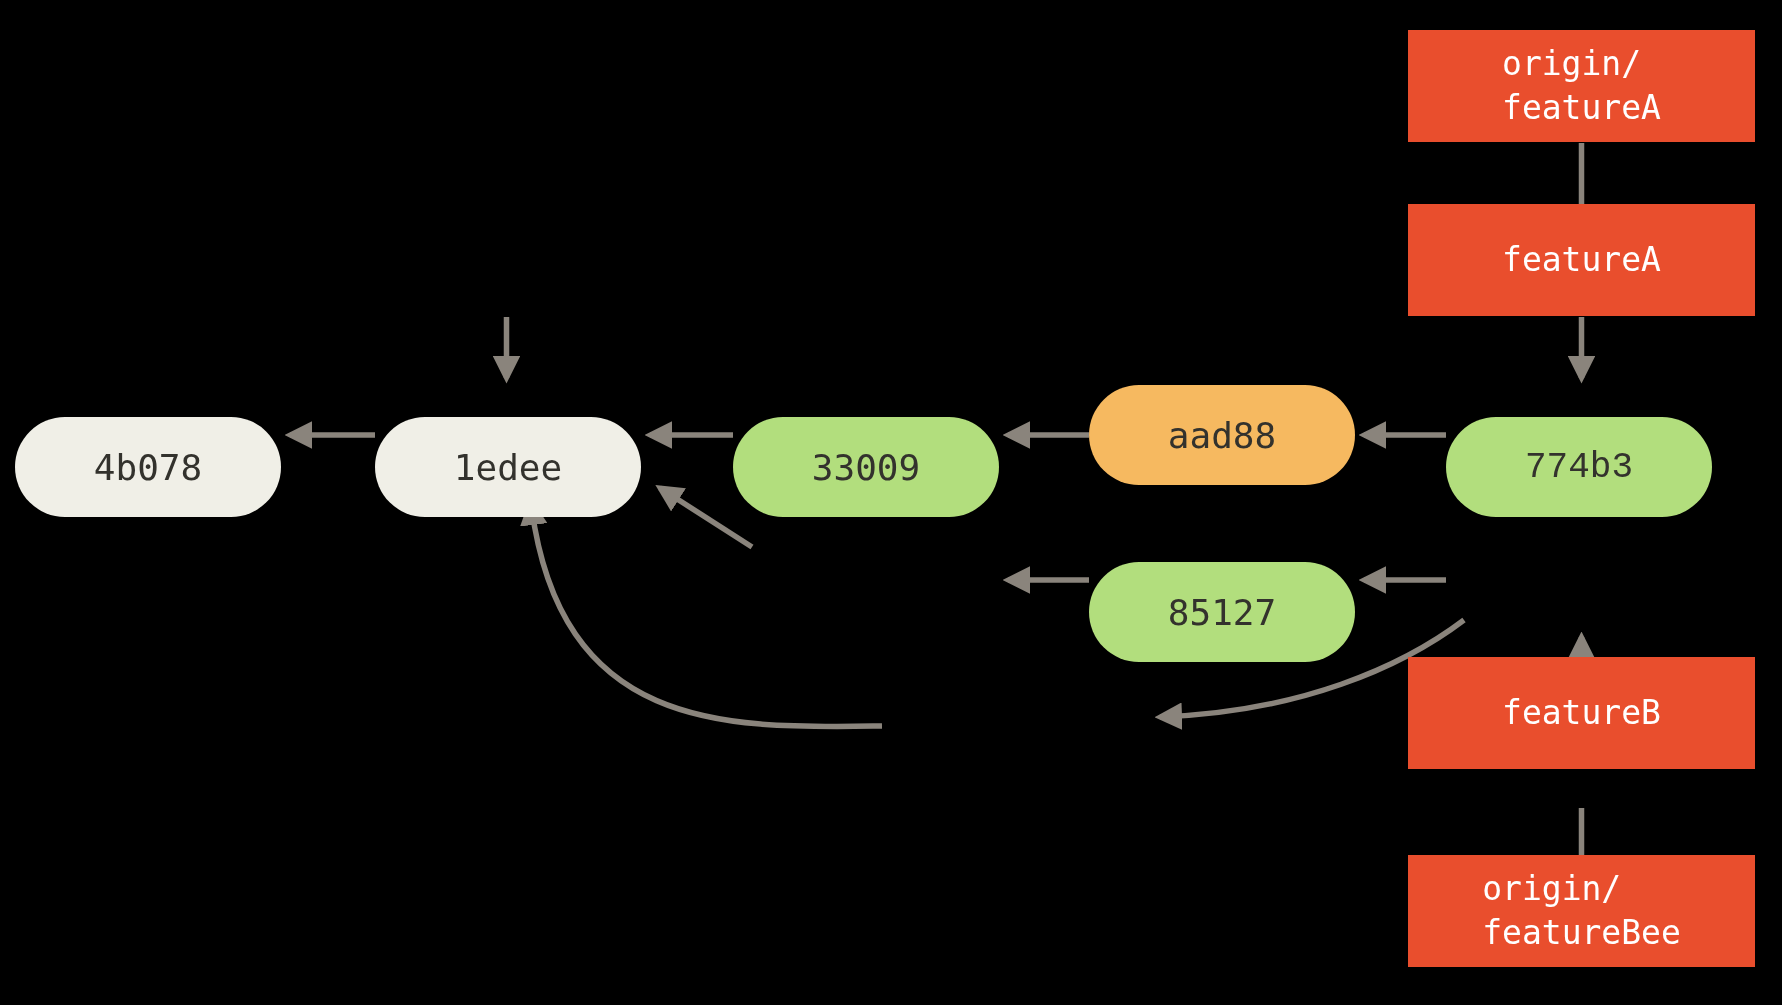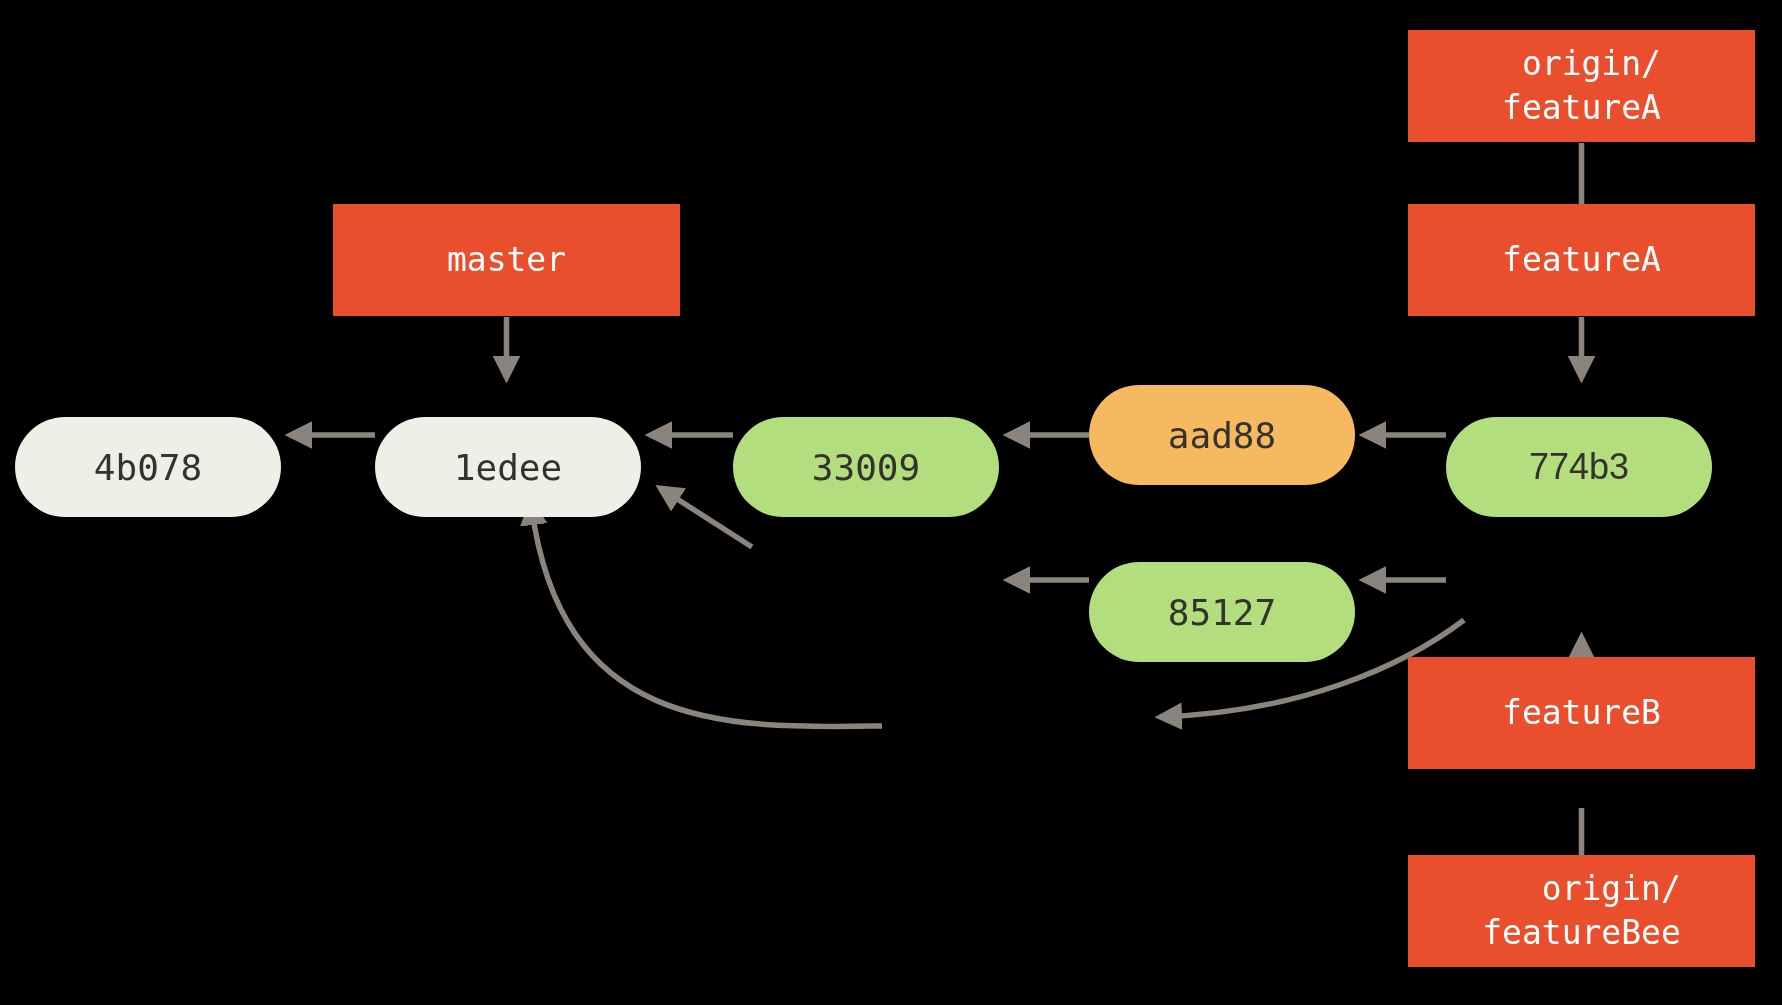--- a/index.html
+++ b/index.html
@@ -39,32 +39,32 @@
     display: flex;
     align-items: center;
     justify-content: center;
     font-size: 36px;
     color: var(--commit-text, #33322D);
   }
   .commit.offwhite { background: var(--offwhite, #F0EFE7); margin-top: 32px; }
   .commit.green    { background: var(--green, #B2DE7D); margin-top: 32px; }
   .commit.orange   { background: var(--orange, #F6B960); }
   .commit.purple   { background: var(--purple, #D9B8F5); }
-  .commit.sans     { font-family: Liberation Sans, sans-serif; }
+  .commit.sans     { font-family: Liberation Mono, monospace; }
   .branch-label {
     position: absolute;
     width: 347px;
     height: 112px;
     background: var(--red, #E94E2D);
     display: flex;
     align-items: center;
     justify-content: center;
     font-size: 33px;
     color: var(--label-text, #FFFFFF);
-    text-align: right;
+    text-align: left;
   }
   .branch-label-text {
     white-space: pre-line;
     line-height: 1.32;
   }
 </style>
 </head>
 <body>
 
 <div class="canvas">
@@ -88,23 +88,20 @@
     <line x1="1446" y1="435" x2="1364" y2="435" marker-end="url(#arw)"></line>
 
     <line x1="1089" y1="580" x2="1008" y2="580" marker-end="url(#arw)"></line>
     <line x1="1446" y1="580" x2="1364" y2="580" marker-end="url(#arw)"></line>
     <line x1="752" y1="547" x2="660" y2="488" marker-end="url(#arw)"></line>
 
     <path class="edge" d="M 882 726 C 730 728, 560 735, 531 503" marker-end="url(#arw)"></path>
     <path class="edge" d="M 1464 620 C 1402 667, 1300 712, 1160 717" marker-end="url(#arw)"></path>
   </svg>
 
-  <div class="branch-label" style="left:333px; top:204px">
-    <span class="branch-label-text">master</span>
-  </div>
   <div class="branch-label" style="left:1408px; top:30px">
     <span class="branch-label-text">origin/
 featureA</span>
   </div>
   <div class="branch-label" style="left:1408px; top:204px">
     <span class="branch-label-text">featureA</span>
   </div>
   <div class="branch-label" style="left:1408px; top:657px">
     <span class="branch-label-text">featureB</span>
   </div>

